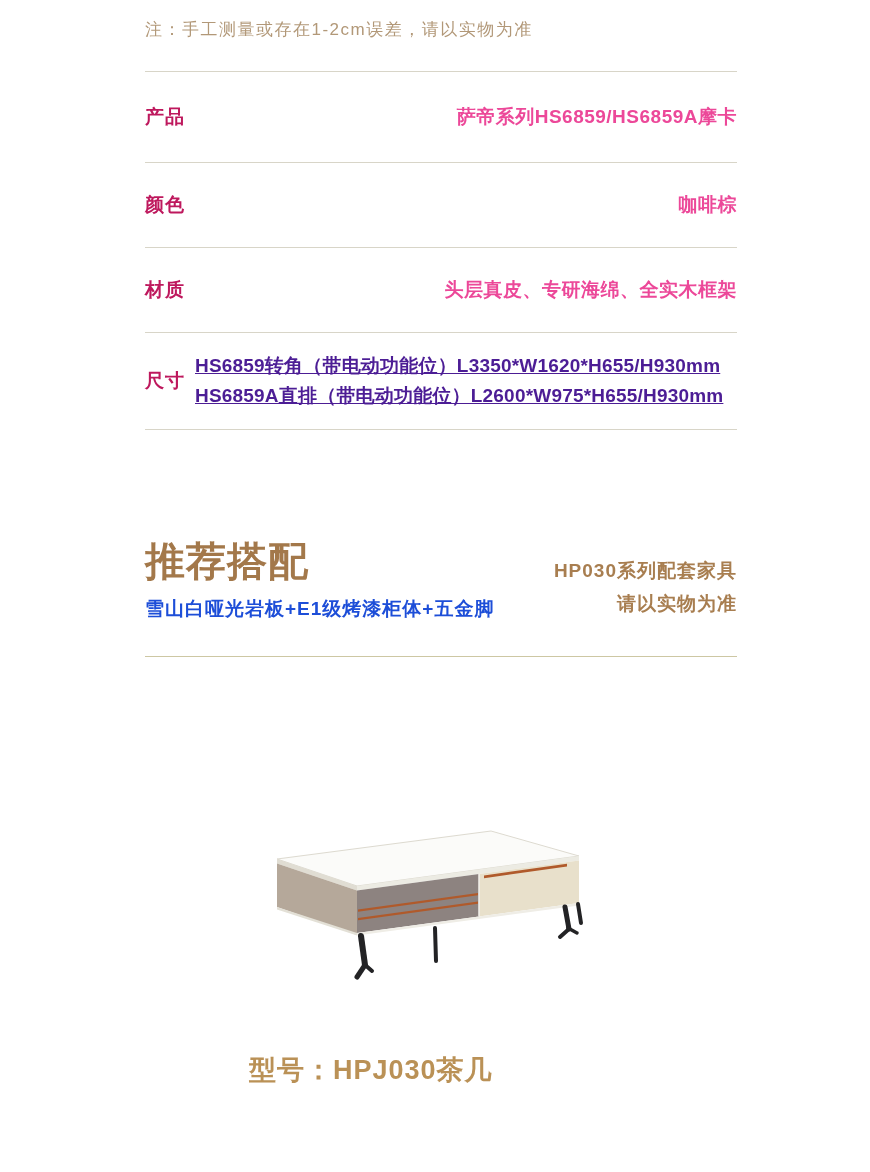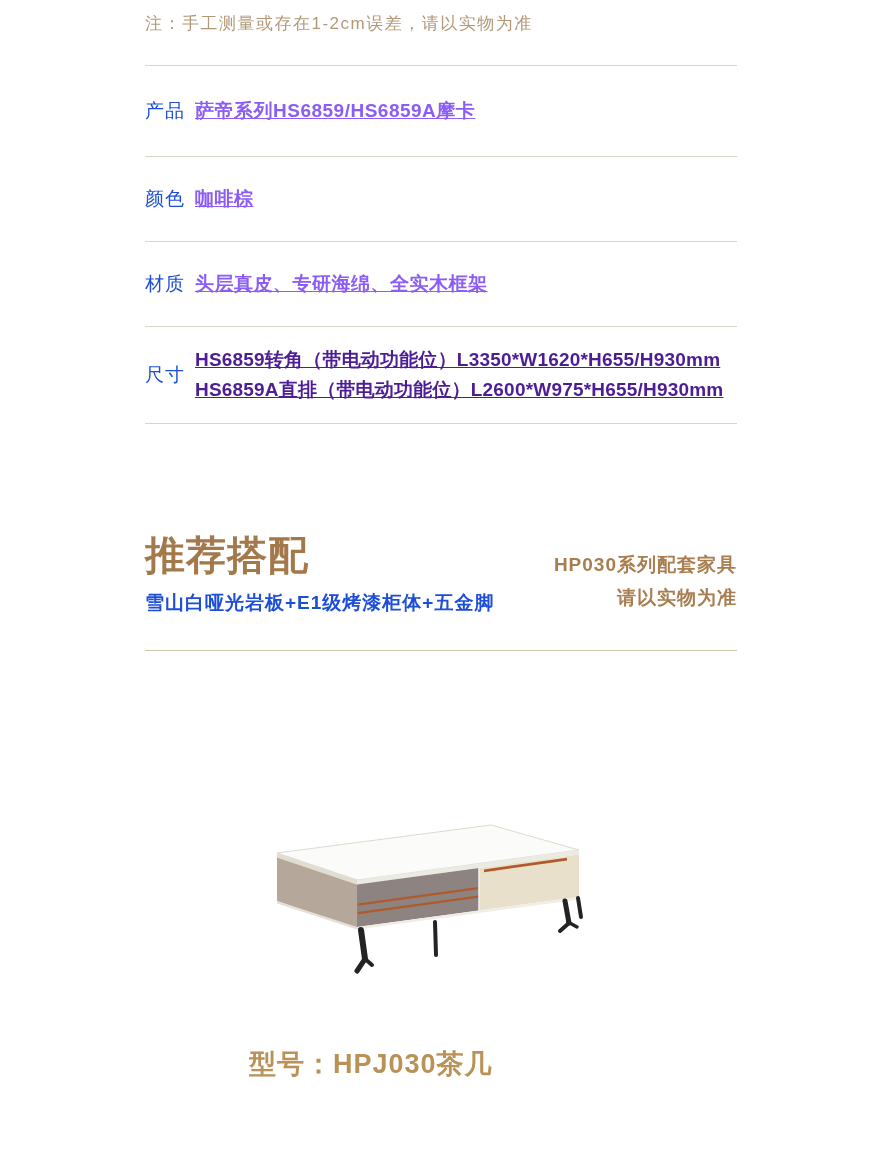--- a/index.html
+++ b/index.html
@@ -1,41 +1,40 @@
 <!DOCTYPE html>
 <html><head>
 <meta charset="utf-8">
 <style>
   html,body{margin:0;padding:0;}
   body{
     width:870px;height:1172px;background:#ffffff;overflow:hidden;
     font-family:"Liberation Sans","DejaVu Sans",sans-serif;
     -webkit-font-smoothing:antialiased;
   }
-  .page{position:relative;width:592px;margin:0 0 0 145px;padding-top:12px;}
+  .page{position:relative;width:592px;margin:0 0 0 145px;padding-top:18px;}
 
   .note{
     font-size:17px;letter-spacing:1.5px;color:#b29878;line-height:24px;
   }
   .divider{height:1px;background:#d8d5c8;border:none;margin:0;}
   .divider.first{margin-top:29px;}
   .divider.khaki{background:#cdc7a3;}
 
   
   .spec-row{display:flex;align-items:center;min-height:84px;}
   .spec-row.tall{min-height:90px;}
   .spec-row.dims{min-height:96px;align-items:center;}
   .spec-label{
-    width:50px;flex:0 0 50px;font-size:19px;font-weight:400;color:#1d4ed8;
+    width:50px;flex:0 0 50px;font-size:19px;font-weight:700;color:#be185d;
     letter-spacing:1px;
   }
   .spec-value{
-    flex:1;text-align:left;font-size:19px;font-weight:700;color:#8b5cf6;
+    flex:1;text-align:right;font-size:19px;font-weight:700;color:#ec4899;
     letter-spacing:0.5px;
-    text-decoration:underline;
   }
   .spec-lines{flex:1;text-align:left;font-size:19px;font-weight:700;color:#4c1d95;line-height:30px;letter-spacing:0.2px;text-decoration:underline;}
 
   
   .recommend{
     margin-top:108px;display:flex;justify-content:space-between;align-items:flex-end;
     padding-bottom:34px;
   }
   .rec-title{
     font-size:40px;font-weight:800;color:#a3784a;line-height:46px;letter-spacing:1px;

